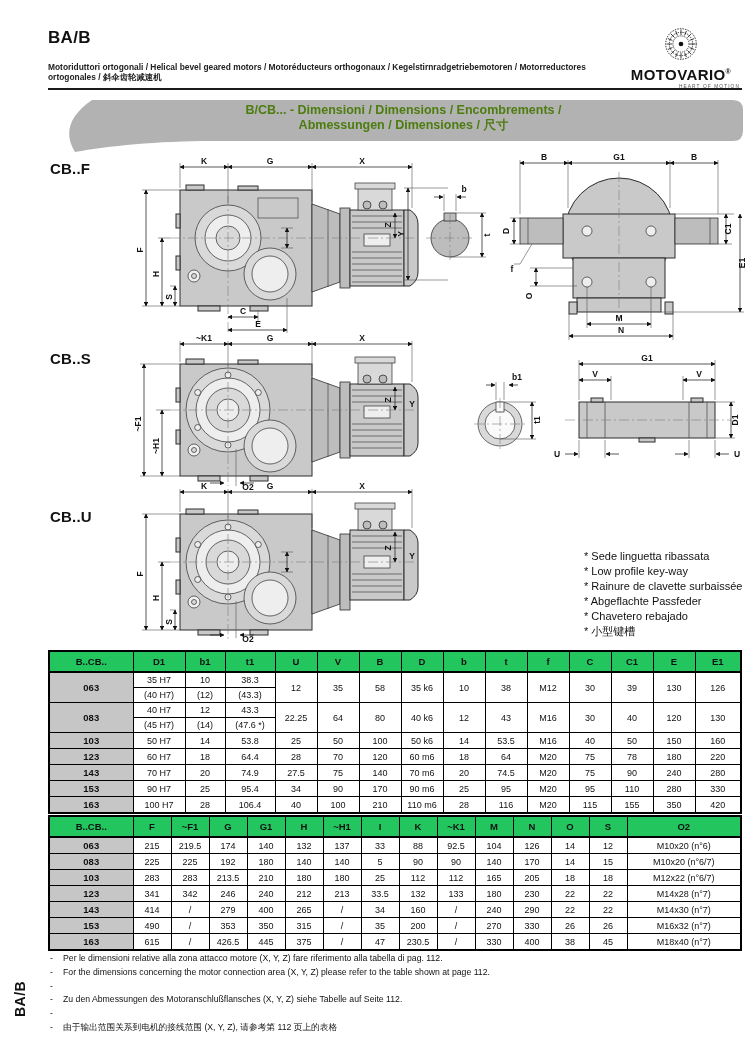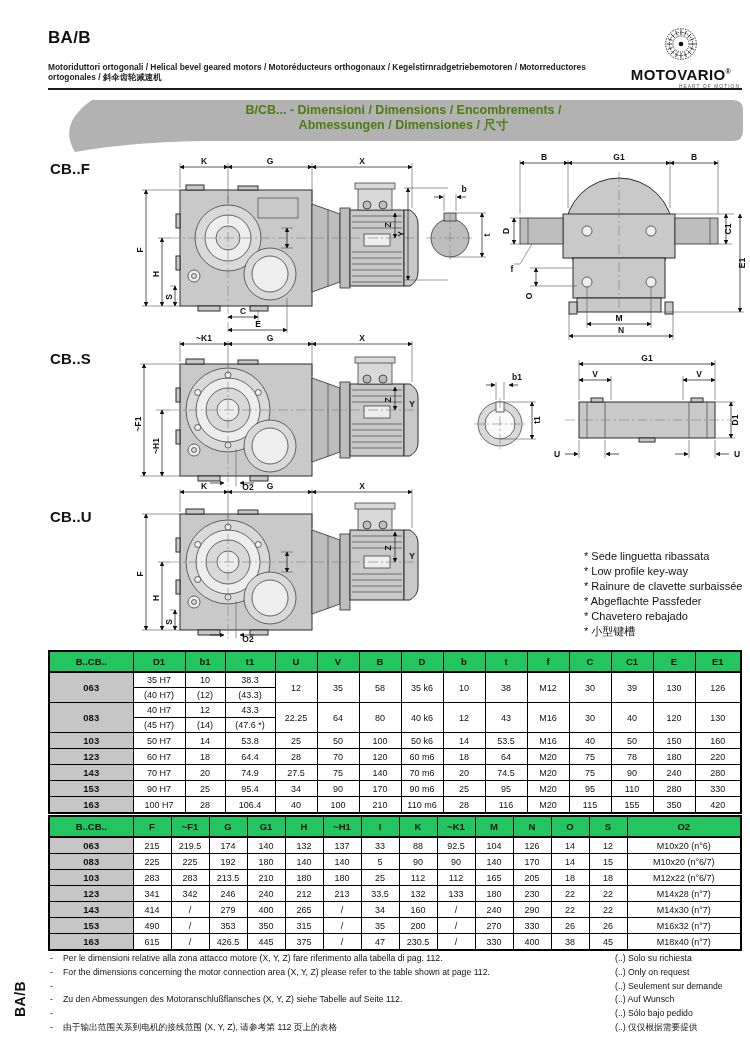--- a/index.html
+++ b/index.html
@@ -763,23 +763,15 @@
         <span>Zu den Abmessungen des Motoranschlußflansches (X, Y, Z) siehe Tabelle auf Seite 112.</span>
       </div>
     <div class="fnote-row">
         <span class="fnote-dash">-</span>
       </div>
     <div class="fnote-row">
         <span class="fnote-dash">-</span>
         <span>由于输出范围关系到电机的接线范围 (X, Y, Z), 请参考第 112 页上的表格</span>
       </div>
   </div>
-  <div class="fnotes2">
-    <div>(..) Solo su richiesta</div>
-    <div>(..) Only on request</div>
-    <div>(..) Seulement sur demande</div>
-    <div>(..) Auf Wunsch</div>
-    <div>(..) Sólo bajo pedido</div>
-    <div>(..) 仅仅根据需要提供</div>
-  </div>
 
   <div class="side">BA/B</div>
 </div>
 
 </body></html>

